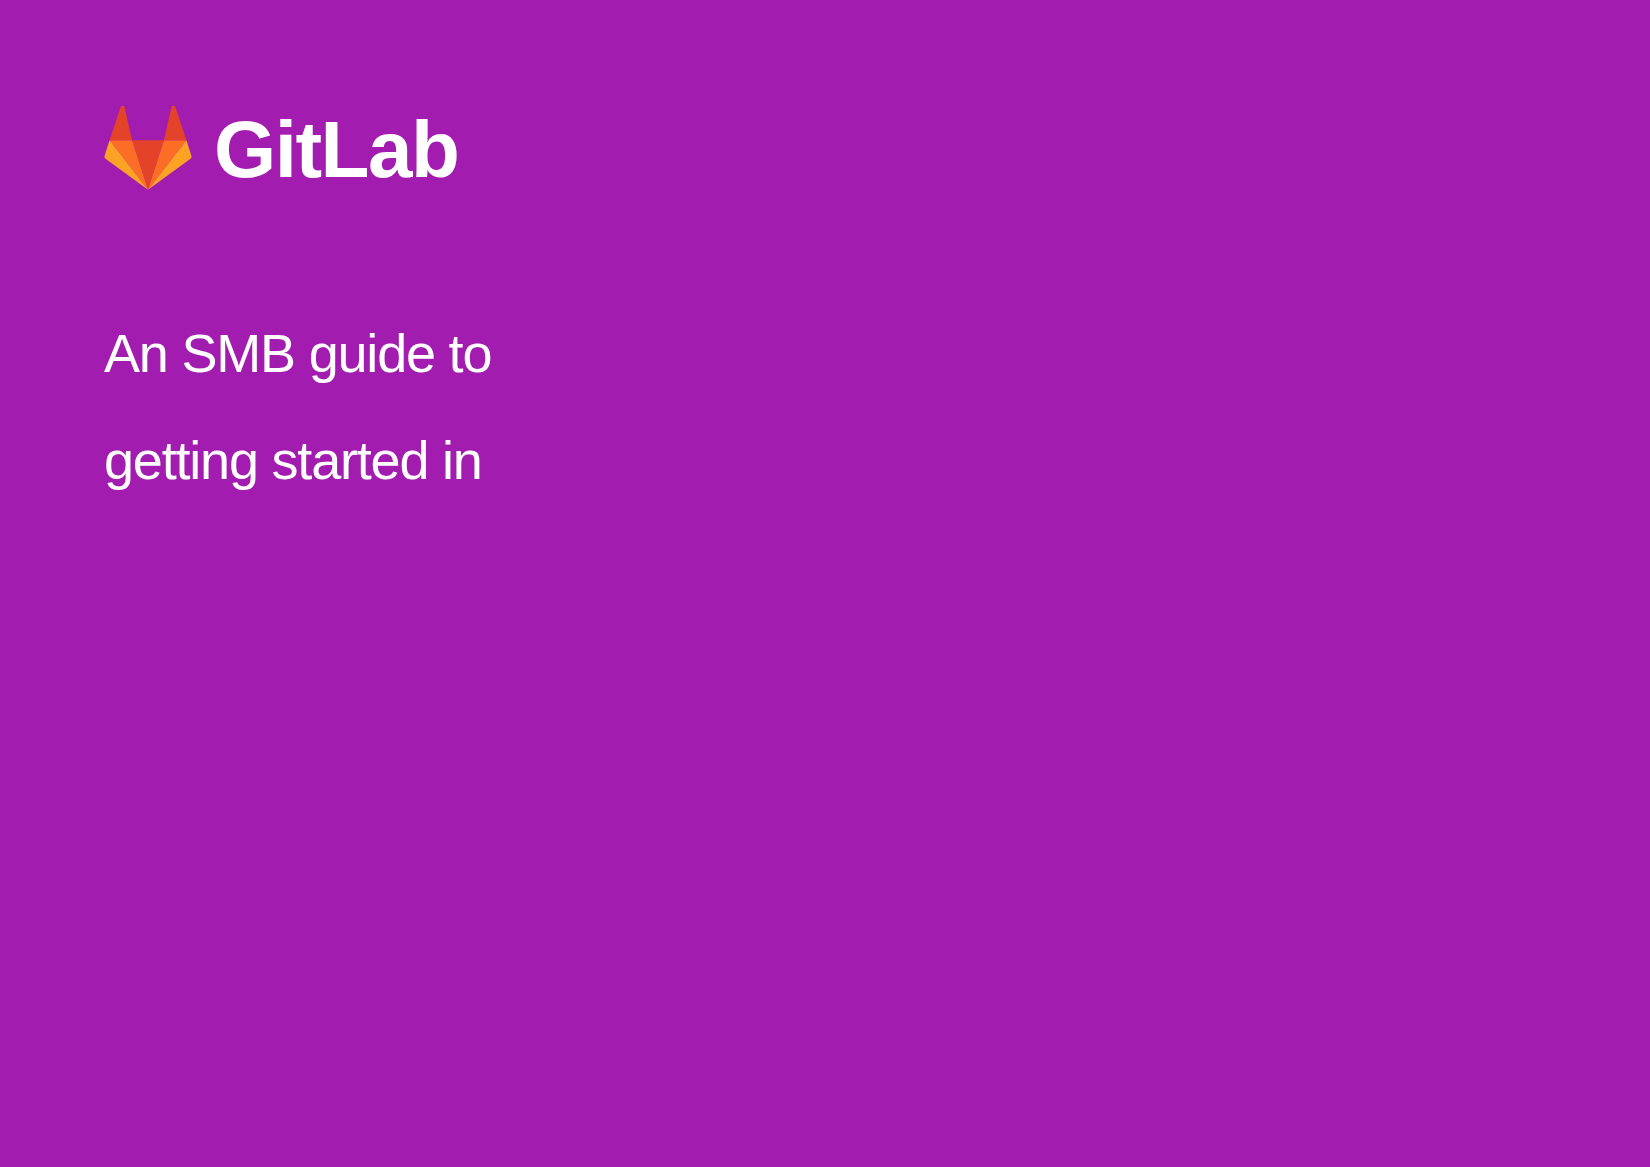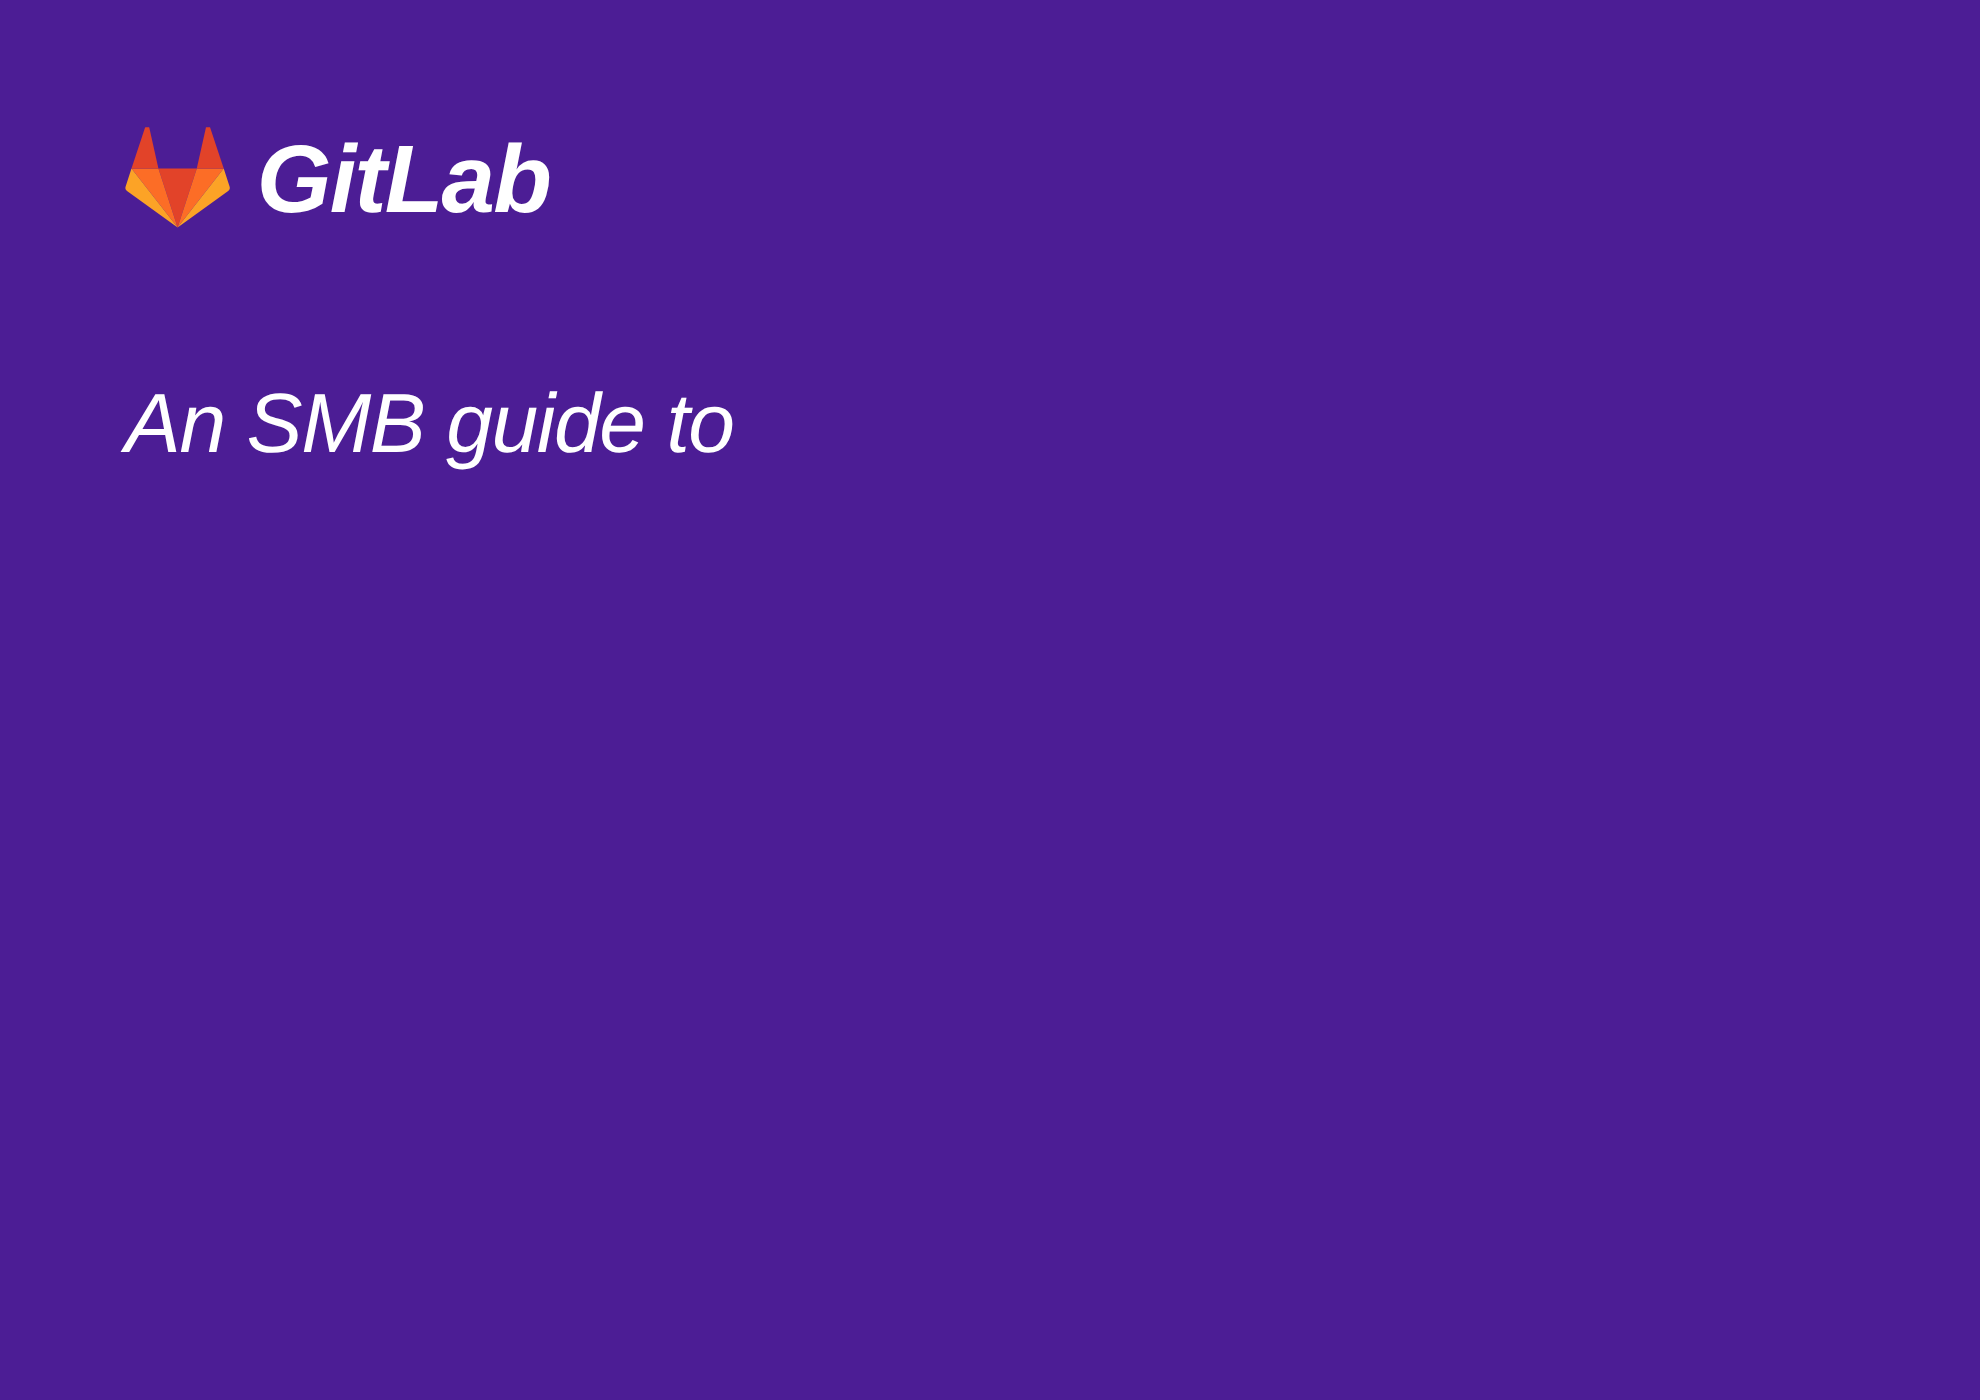--- a/index.html
+++ b/index.html
@@ -14,22 +14,21 @@
   body {
     background: #171321;
     font-family: "Liberation Sans", sans-serif;
     -webkit-font-smoothing: antialiased;
   }
 
   #slide {
     position: relative;
     width: 1650px;
     height: 1167px;
-    background: #4c1d95;
-    font-style: italic;
+    background: #a21caf;
   }
 
   
   #brand-lockup {
     position: absolute;
     left: 104px;
     top: 100px;
     display: flex;
     align-items: center;
     gap: 22px;
@@ -57,21 +56,21 @@
   
   #headline {
     position: absolute;
     left: 104px;
     top: 300px;
     width: 900px;
   }
 
   .headline-line {
     color: #FFFFFF;
-    font-size: 70px;
+    font-size: 54px;
     line-height: 107px;
     letter-spacing: -1.2px;
     white-space: nowrap;
     display: block;
   }
 
   .headline-line.regular { font-weight: 400; }
   .headline-line.bold    { font-weight: 700; letter-spacing: -2px; }
 </style>
 </head>
@@ -92,15 +91,16 @@
       <path d="M190 360 L259 147 L356 147 Z" fill="#FC6D26"></path>
       <path d="M356 147 L377 212 a14 14 0 0 1 -5 16 L190 360 Z" fill="#FCA326"></path>
       <path d="M356 147 L307 0 a8 8 0 0 0 -15 0 L259 147 Z" fill="#E24329"></path>
     </svg>
 
     <span id="wordmark">GitLab</span>
   </div>
 
   <h1 id="headline">
     <span class="headline-line regular">An SMB guide to</span>
+    <span class="headline-line regular">getting started in</span>
   </h1>
 
 </div>
 
 </body></html>

